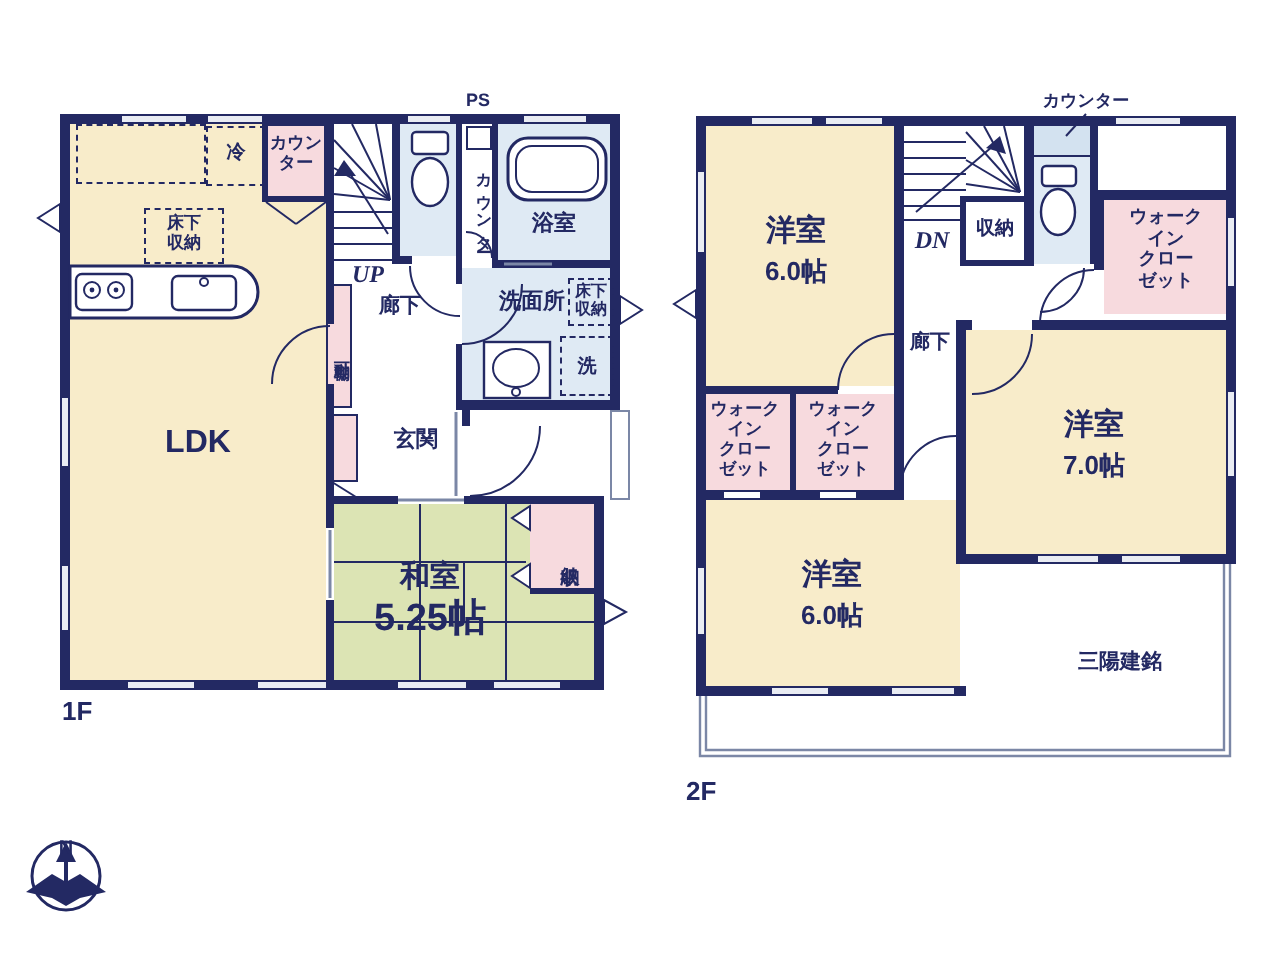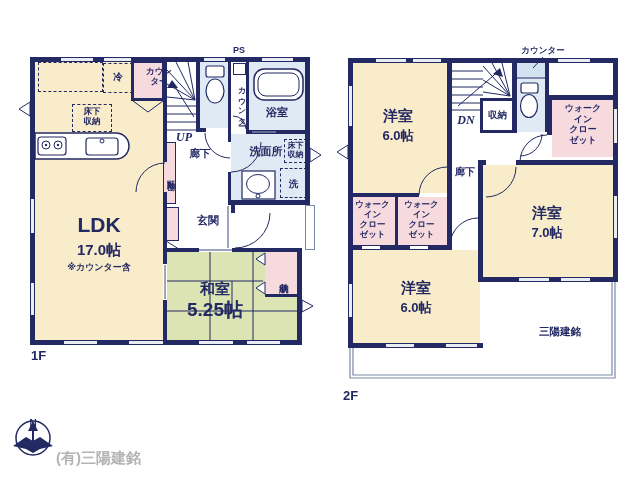--- a/index.html
+++ b/index.html
@@ -251,25 +251,23 @@
 
     <g>
       <circle cx="33" cy="438" r="17" stroke="#232963" stroke-width="1.5" fill="none"></circle>
       <line x1="33" y1="450" x2="33" y2="428" stroke="#232963" stroke-width="2"></line>
       <polygon points="33,421 28,431 38,431" fill="#232963"></polygon>
       <polygon points="13,446 26,437 33,441 40,437 53,446 40,449 33,453 26,449" fill="#232963"></polygon>
       <text x="33" y="427" text-anchor="middle" font-size="10" font-weight="bold" fill="#232963" font-family="Liberation Sans, DejaVu Sans, sans-serif">N</text>
     </g>
   </svg>
 
-  <div class="lbl" style="left:38px;top:213px;width:122px;font-size:21px;">LDK</div>
-  <div class="lbl" style="left:38px;top:241px;width:122px;font-size:15px;">17.0帖</div>
-  <div class="lbl" style="left:38px;top:262px;width:122px;font-size:9px;">※カウンター含</div>
+  <div class="lbl" style="left:38px;top:213px;width:122px;font-size:16px;">LDK</div>
   <div class="lbl" style="left:103px;top:71px;width:30px;font-size:9.5px;">冷</div>
-  <div class="lbl" style="left:134px;top:66px;width:28px;font-size:8.5px;padding-left:11px;">カウン
+  <div class="lbl" style="left:134px;top:66px;width:28px;font-size:8.5px;">カウン
 ター</div>
   <div class="lbl" style="left:82px;top:106px;width:20px;font-size:8.5px;">床下
 収納</div>
   <div class="lbl" style="left:230px;top:45px;width:18px;font-size:9px;">PS</div>
   <div class="lbl vt" style="left:233px;top:77px;width:13px;height:50px;font-size:8px;">カウンター</div>
   <div class="lbl" style="left:249px;top:106px;width:56px;font-size:11px;">浴室</div>
   <div class="lbl" style="left:236px;top:145px;width:60px;font-size:11px;">洗面所</div>
   <div class="lbl" style="left:285px;top:141px;width:21px;font-size:8px;">床下
 収納</div>
   <div class="lbl" style="left:280px;top:178px;width:27px;font-size:9.5px;">洗</div>
@@ -300,14 +298,13 @@
 イン
 クロー
 ゼット</div>
   <div class="lbl" style="left:514px;top:204px;width:66px;font-size:15px;">洋室</div>
   <div class="lbl" style="left:514px;top:225px;width:66px;font-size:13px;">7.0帖</div>
   <div class="lbl" style="left:383px;top:279px;width:66px;font-size:15px;">洋室</div>
   <div class="lbl" style="left:383px;top:300px;width:66px;font-size:13px;">6.0帖</div>
   <div class="lbl" style="left:518px;top:325px;width:84px;font-size:10.5px;">三陽建銘</div>
   <div class="lbl" style="left:343px;top:388px;width:30px;font-size:13px;text-align:left;">2F</div>
 
-  <div class="lbl gray" style="left:56px;top:449px;width:140px;font-size:15px;text-align:left;font-weight:600;">(有)三陽建銘</div>
 </div>
 
 </body></html>

